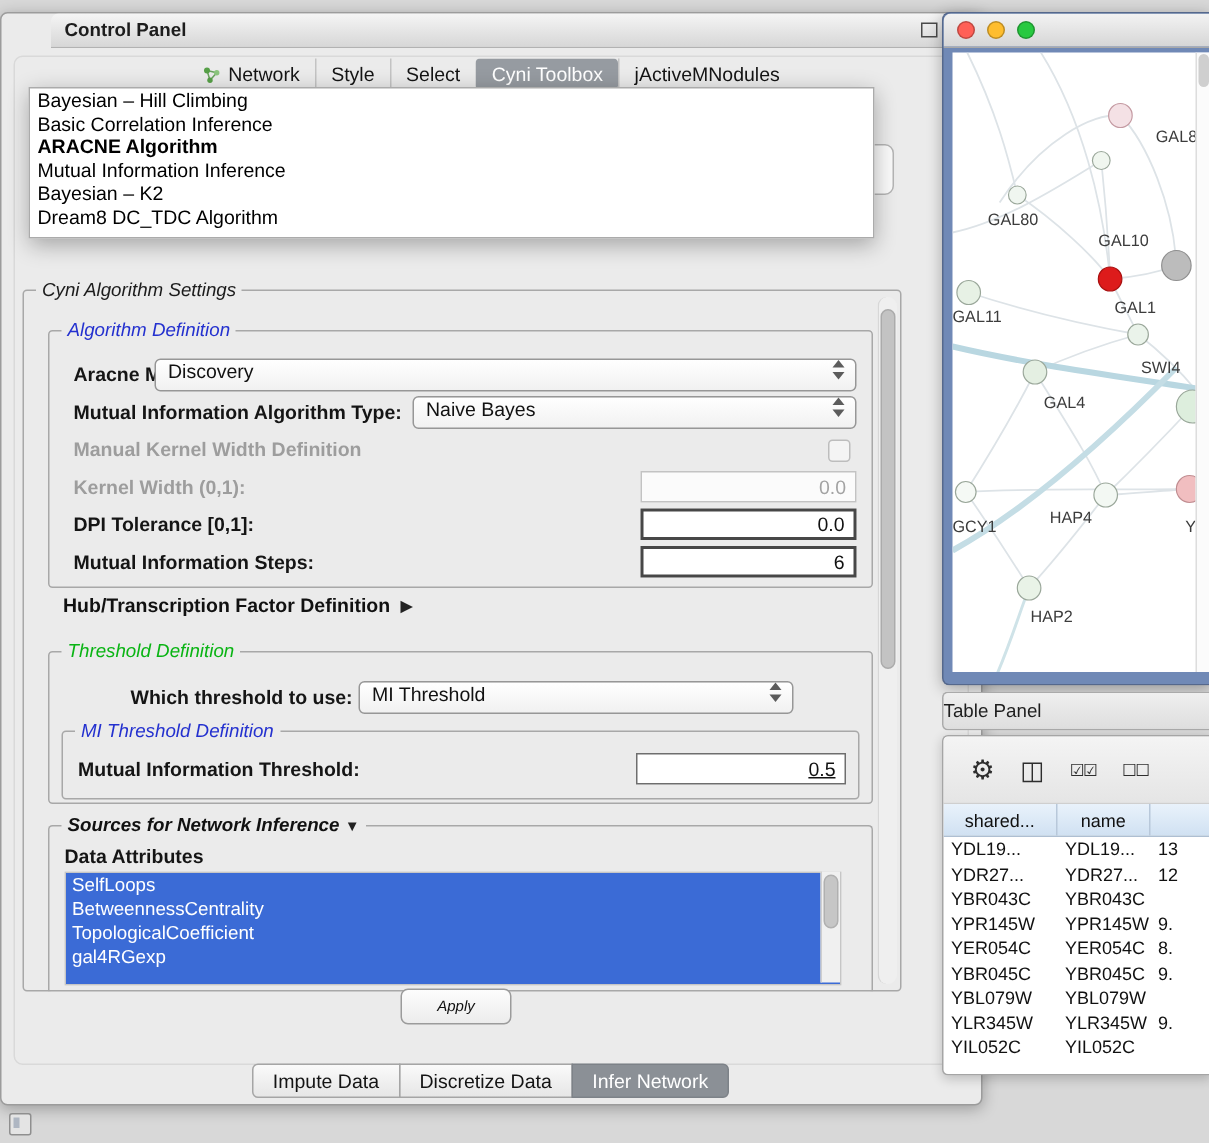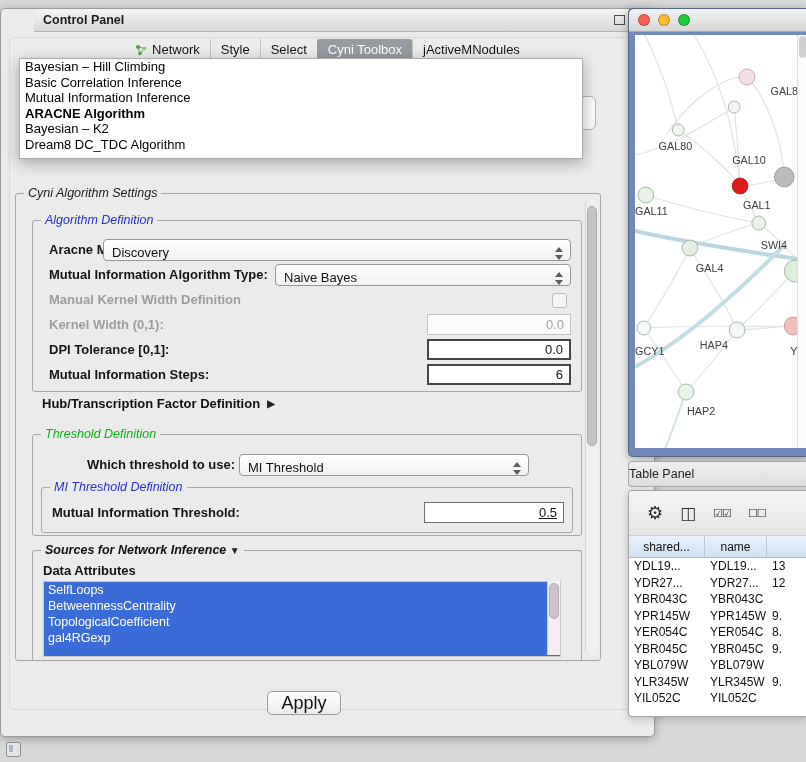--- a/index.html
+++ b/index.html
@@ -30,41 +30,41 @@
   .gtitle.blue{color:#2431cf;}
   .gtitle.green{color:#0ab414;}
   .gtitle.boldt{font-weight:bold;color:#111;}
   #settings{left:14px;top:184px;width:584px;height:466px;}
   #algo{left:16px;top:26px;width:548px;height:170px;}
   #threshold{left:16px;top:240px;width:548px;height:100px;}
   #migroup{left:8px;top:52px;width:530px;height:44px;}
   #sources{left:16px;top:356px;width:548px;height:110px;border-bottom:none;border-radius:3px 3px 0 0;}
   .lbl{position:absolute;font-size:13px;font-weight:bold;color:#151515;white-space:nowrap;}
   .lbl.dis{color:#9d9d9d;}
-  .combo{position:absolute;height:22px;background:linear-gradient(#ffffff,#f1f1f1);border:1px solid #979797;border-radius:4px;display:flex;align-items:flex-end;padding-left:8px;font-size:13px;color:#111;box-sizing:border-box;}
+  .combo{position:absolute;height:22px;background:linear-gradient(#ffffff,#f1f1f1);border:1px solid #979797;border-radius:4px;display:flex;align-items:flex-start;padding-left:8px;font-size:13px;color:#111;box-sizing:border-box;}
   .arrows{margin-left:auto;margin-right:6px;width:9px;height:13px;position:relative;}
   .arrows:before{content:"";position:absolute;top:0;left:0;border-left:4.5px solid transparent;border-right:4.5px solid transparent;border-bottom:5px solid #5c5c5c;}
   .arrows:after{content:"";position:absolute;bottom:0;left:0;border-left:4.5px solid transparent;border-right:4.5px solid transparent;border-top:5px solid #5c5c5c;}
   .tbox{position:absolute;height:21px;background:#fff;font-size:13px;display:flex;align-items:center;justify-content:flex-end;padding-right:6px;box-sizing:border-box;color:#111;}
   .tbox.dark{border:2px solid #474747;}
   .tbox.mid{border:1px solid #6e6e6e;text-decoration:underline;}
   .tbox.dis{border:1px solid #c3c3c3;color:#a3a3a3;background:#fbfbfb;}
   .cbox{position:absolute;width:13px;height:13px;border:1px solid #bdbdbd;background:#f4f4f4;border-radius:3px;}
   .hub{position:absolute;left:26px;top:202px;display:flex;align-items:center;gap:7px;font-size:13px;font-weight:bold;color:#111;}
   .tri{font-size:10px;color:#222;}
   .vscroll{position:absolute;right:2px;top:4px;bottom:4px;width:12px;background:#efefef;border-left:1px solid #d7d7d7;border-radius:6px;}
   .vthumb{position:absolute;left:1px;right:1px;background:#c3c3c3;border:1px solid #ababab;border-radius:6px;}
   #attrlabel{left:10px;top:12px;}
   #attrlist{position:absolute;left:10px;top:30px;width:516px;height:74px;background:#fff;border:1px solid #c6c6c6;overflow:hidden;}
   .attr{font-size:12.5px;line-height:16px;height:16px;padding-left:4px;color:#111;white-space:nowrap;}
   .attr.sel{background:#3b6bd6;color:#fff;}
   .attr.partial{height:10px;overflow:hidden;}
   .lscroll{position:absolute;right:0;top:0;bottom:0;width:12px;background:#f0f0f0;border-left:1px solid #cfcfcf;}
   .lthumb{position:absolute;left:1px;right:1px;top:2px;height:34px;background:#c6c6c6;border:1px solid #b0b0b0;border-radius:5px;}
-  #apply{position:absolute;left:266px;top:682px;width:72px;height:22px;background:linear-gradient(#fdfdfd,#ececec);border:1px solid #9b9b9b;border-radius:5px;font-size:18px;display:flex;align-items:center;justify-content:center;color:#111;}
+  #apply{position:absolute;left:266px;top:650px;width:72px;height:22px;background:linear-gradient(#fdfdfd,#ececec);border:1px solid #9b9b9b;border-radius:5px;font-size:10px;display:flex;align-items:center;justify-content:center;color:#111;font-style:italic;}
   .btabs{position:absolute;left:0;right:0;top:700px;display:flex;justify-content:center;z-index:2;}
   .btab{padding:3px 13px;font-size:13px;background:linear-gradient(#fafafa,#e6e6e6);border:1px solid #a5a5a5;margin-left:-1px;color:#141414;white-space:nowrap;}
   .btab:first-child{border-radius:4px 0 0 4px;}
   .btab:last-child{border-radius:0 4px 4px 0;}
   .btab.active{background:#8b9096;color:#fff;border-color:#7d8288;}
   
   #nw{left:628px;top:8px;width:178px;height:447px;background:#7089b6;border:1px solid #55688c;border-right:none;border-radius:5px 0 0 5px;box-shadow:0 2px 10px rgba(0,0,0,.3);position:absolute;}
   #nwtitle{height:22px;background:linear-gradient(#f3f3f3,#d6d6d6);border-bottom:1px solid #a9a9a9;border-radius:5px 0 0 0;display:flex;align-items:center;gap:8px;padding:0 9px;}
   .light{width:12px;height:12px;border-radius:50%;border:1px solid rgba(0,0,0,.25);box-sizing:border-box;display:inline-block;}
   #nwcanvas{position:absolute;left:6px;top:26px;right:0;bottom:8px;background:#fff;overflow:hidden;}
@@ -124,22 +124,22 @@
         <div class="ttab" data-name="tab-jactivemnodules">
           <span data-name="tab-label">jActiveMNodules</span>
         </div>
       </div>
     <div class="mini-btn" data-name="partially-hidden-toolbar-button"></div>
 
     <div class="popup" data-name="algorithm-dropdown-popup">
       <div data-name="algorithm-popup-list">
           <div class="pitem" data-name="algorithm-option">Bayesian – Hill Climbing</div>
           <div class="pitem" data-name="algorithm-option">Basic Correlation Inference</div>
+          <div class="pitem psel" data-name="algorithm-option">ARACNE Algorithm</div>
           <div class="pitem" data-name="algorithm-option">Mutual Information Inference</div>
-          <div class="pitem psel" data-name="algorithm-option">ARACNE Algorithm</div>
           <div class="pitem" data-name="algorithm-option">Bayesian – K2</div>
           <div class="pitem" data-name="algorithm-option">Dream8 DC_TDC Algorithm</div>
         </div>
     </div>
 
     <div class="group" id="settings" data-name="cyni-algorithm-settings-group">
       <div class="gtitle black" data-name="settings-group-title">Cyni Algorithm Settings</div>
 
       <div class="group" id="algo" data-name="algorithm-definition-group">
         <div class="gtitle blue" data-name="algorithm-definition-title">Algorithm Definition</div>
@@ -207,20 +207,25 @@
           <div class="lthumb" data-name="attribute-list-scrollbar-thumb"></div>
         </div>
       </div>
 
       <div class="vscroll" data-name="settings-scrollbar">
         <div class="vthumb" style="top:8px;height:238px" data-name="settings-scrollbar-thumb"></div>
       </div>
     </div>
 
     <div id="apply" data-name="apply-button">Apply</div>
+    <div class="btabs" data-name="bottom-tab-bar">
+        <div class="btab" data-name="tab-impute-data">Impute Data</div>
+        <div class="btab" data-name="tab-discretize-data">Discretize Data</div>
+        <div class="btab active" data-name="tab-infer-network">Infer Network</div>
+      </div>
   </div>
 
   <div id="nw" data-name="network-view-window">
     <div id="nwtitle" data-name="network-window-titlebar">
         <span class="light" data-name="close-traffic-light" style="background: rgb(255, 96, 87);"></span>
         <span class="light" data-name="minimize-traffic-light" style="background: rgb(254, 189, 46);"></span>
         <span class="light" data-name="zoom-traffic-light" style="background: rgb(40, 201, 64);"></span>
       </div>
     <div id="nwcanvas" data-name="network-canvas">
       <svg width="163" height="415" viewBox="0 0 166 415" preserveAspectRatio="none" data-name="network-canvas-svg">

